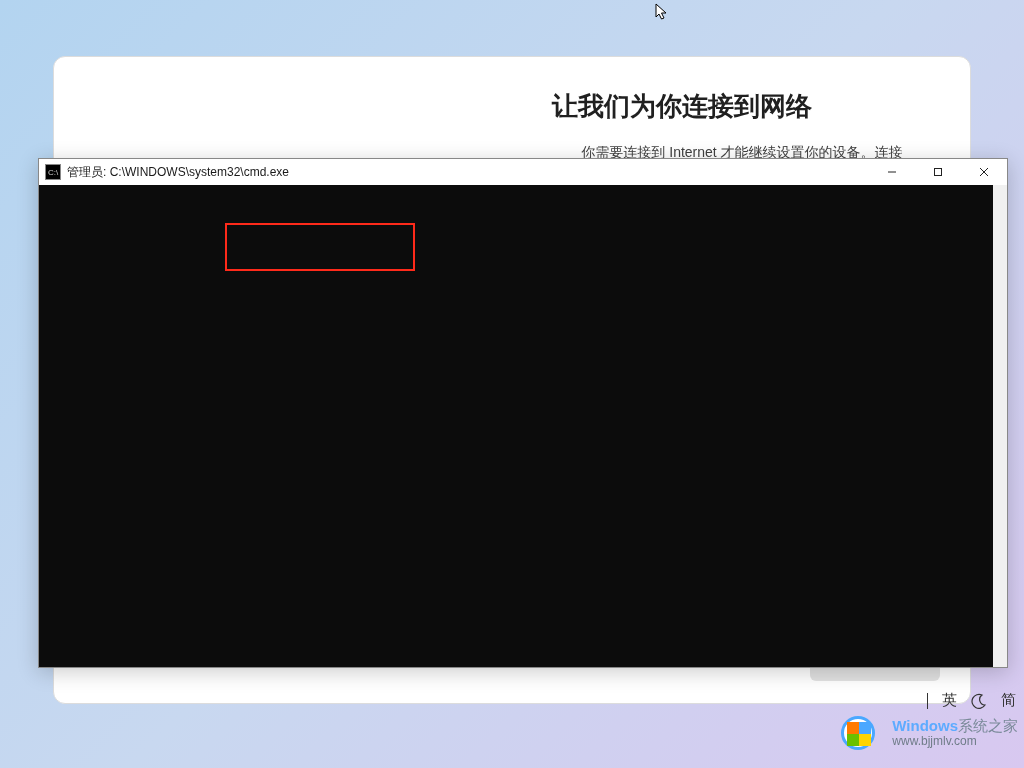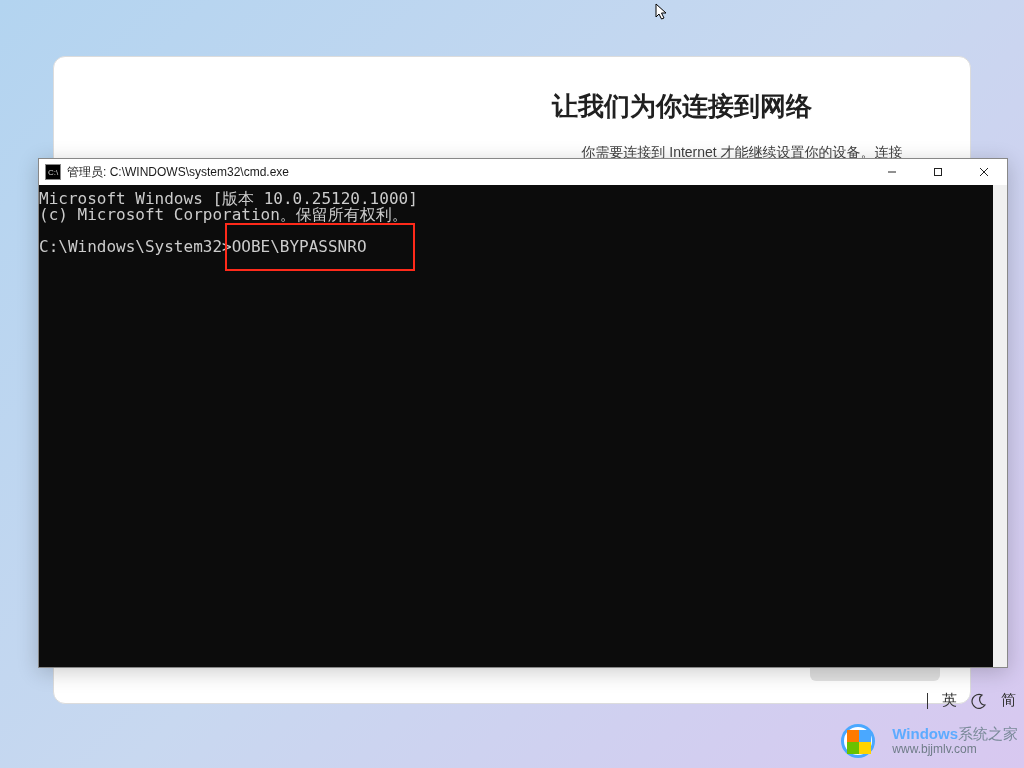--- a/index.html
+++ b/index.html
@@ -138,21 +138,21 @@
     color: #333;
     font-size: 15px;
   }
   .ime-sep { width:1px; height:16px; background:#333; }
   .ime-moon { font-size:15px; }
 
   
   .watermark {
     position: absolute;
     right: 6px;
-    bottom: 6px;
+    bottom: 14px;
     display: flex;
     align-items: center;
     gap: 13px;
   }
   .wm-logo {
     width: 42px; height: 42px;
     position: relative;
   }
   .wm-logo::before{
     content:"";
@@ -216,25 +216,20 @@
       </div>
       <div class="cmd-btn close">
         <svg width="10" height="10" viewBox="0 0 10 10">
             <line x1="1" y1="1" x2="9" y2="9" stroke="#222" stroke-width="1"></line>
             <line x1="9" y1="1" x2="1" y2="9" stroke="#222" stroke-width="1"></line>
           </svg>
       </div>
     </div>
   </div>
   <div class="cmd-body">
-    <div class="cmd-content">
-      <div class="cmd-line">Microsoft Windows [版本 10.0.25120.1000]</div>
-      <div class="cmd-line">(c) Microsoft Corporation。保留所有权利。</div>
-      <div class="cmd-line prompt-row"><span>C:\Windows\System32&gt;</span><span>OOBE\BYPASSNRO</span></div>
-    </div>
     <div class="highlight-box"></div>
     <div class="cmd-scrollbar"></div>
   </div>
 </div>
 
 <div class="ime-bar">
   <span class="ime-sep"></span>
   <span>英</span>
   <span class="ime-moon">
     <svg width="16" height="16" viewBox="0 0 16 16">

